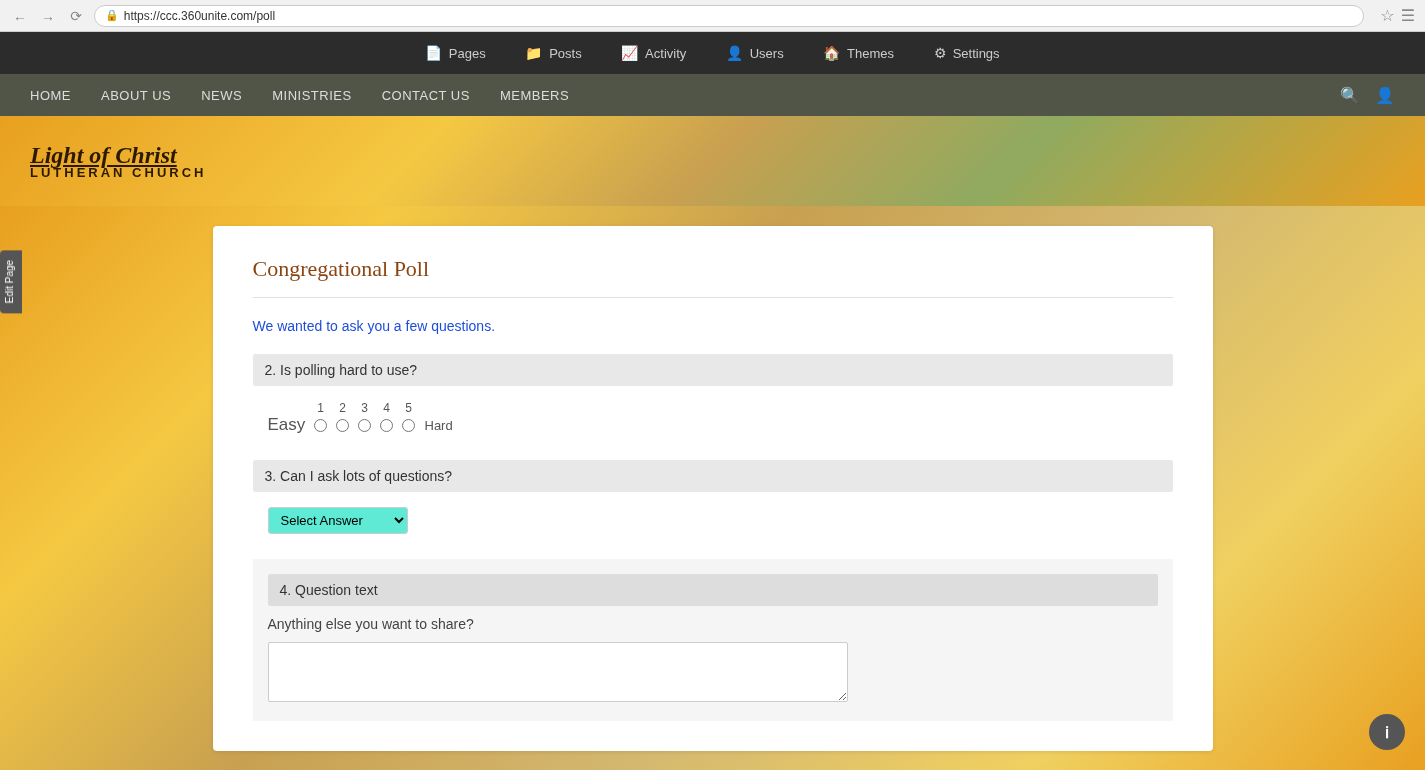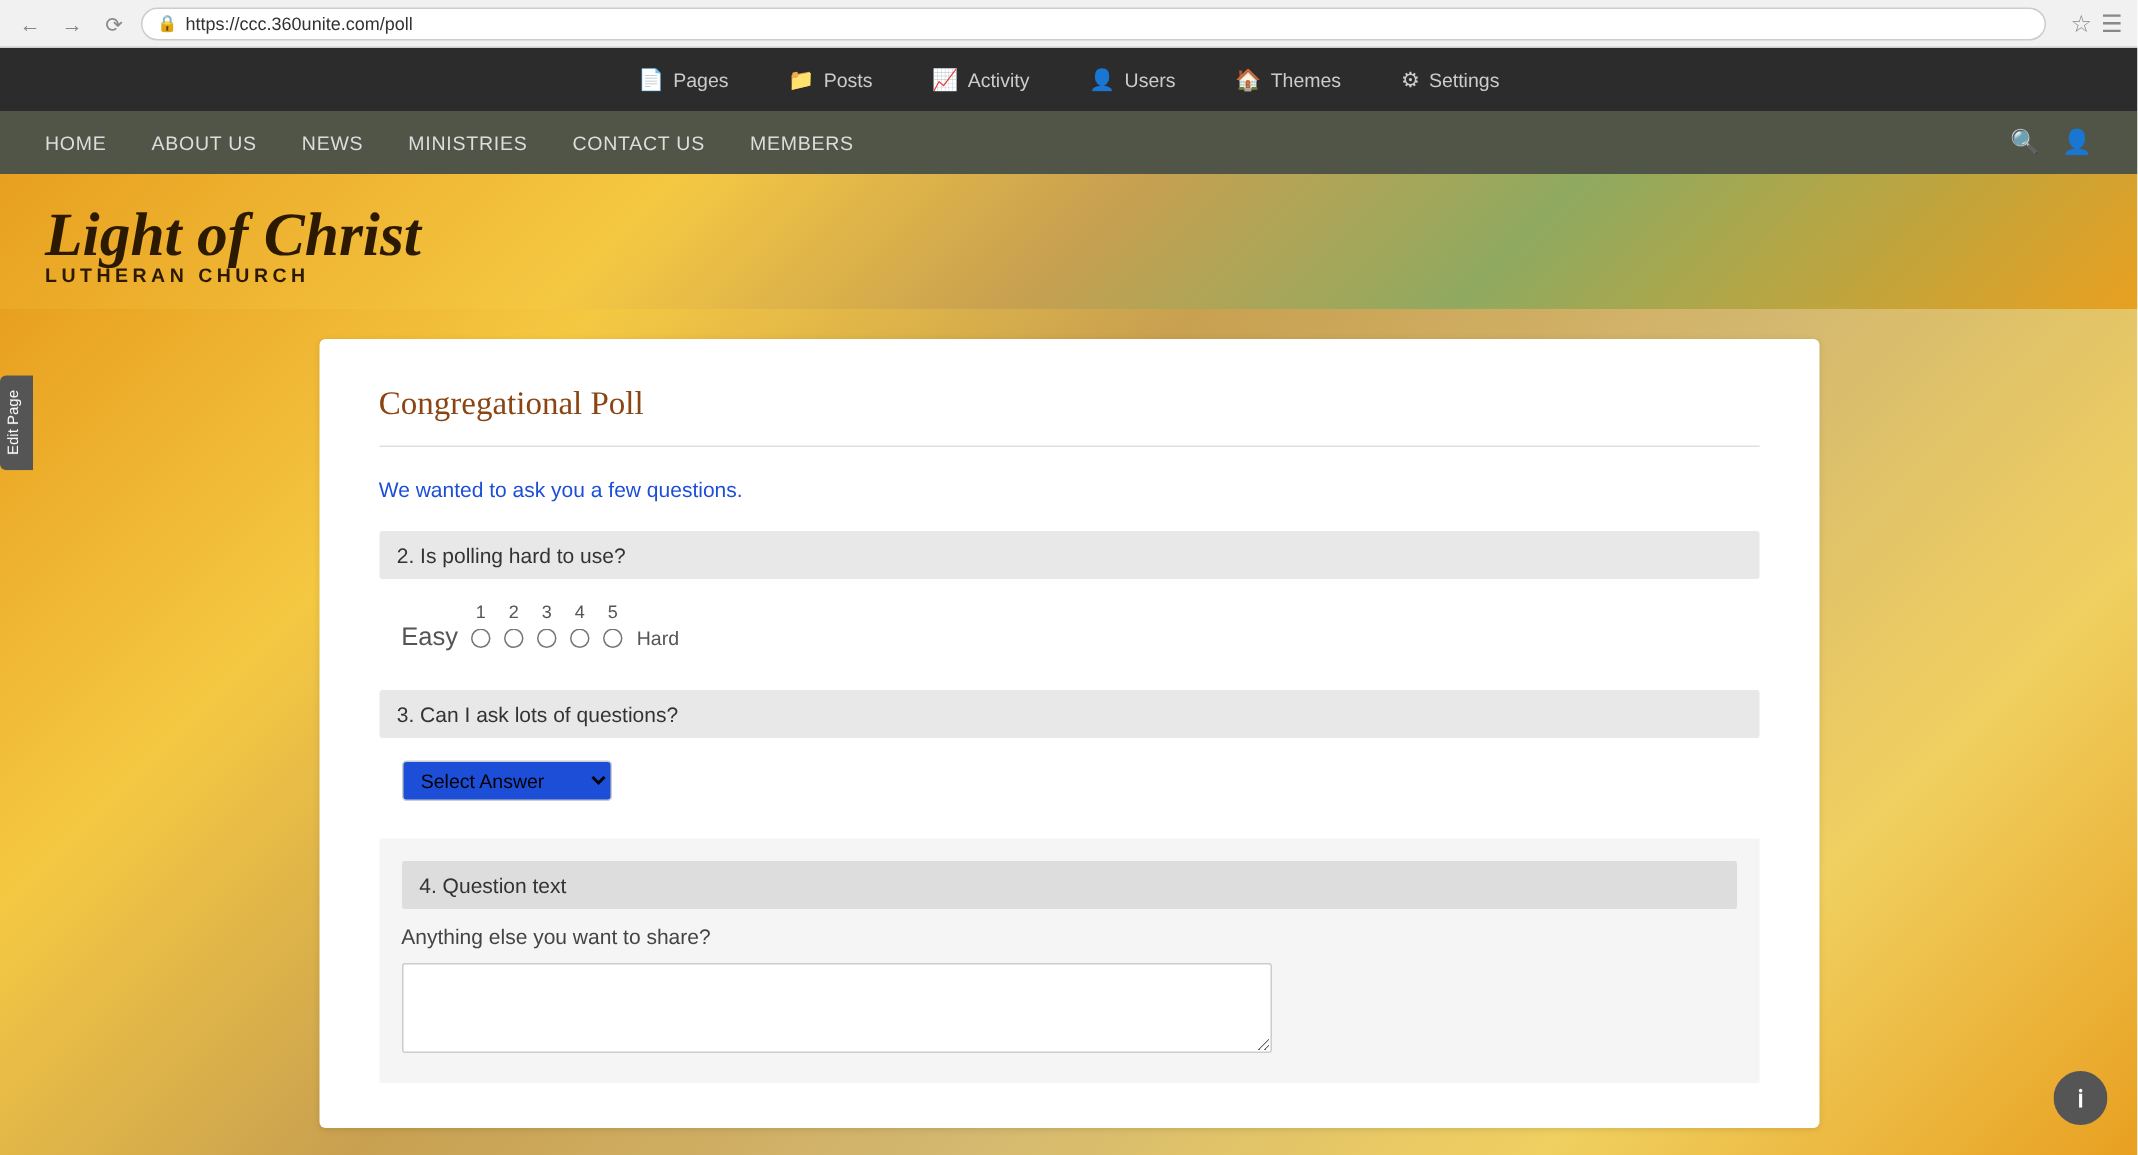--- a/index.html
+++ b/index.html
@@ -80,23 +80,24 @@
       align-items: center;
       padding: 0 30px;
       position: relative;
     }
     .site-title {
       color: #2c1a00;
     }
     .site-title-main {
       font-family: 'Georgia', serif;
       font-style: italic;
-      font-size: 41px;
+      font-size: 24px;
       font-weight: bold;
       display: block;
+      text-decoration: underline;
     }
     .site-title-sub {
       font-size: 13px;
       letter-spacing: 3px;
       font-weight: bold;
       display: block;
       margin-top: -4px;
     }
 
     
@@ -220,21 +221,21 @@
 
     
     .dropdown-answers {
       padding: 5px 15px;
     }
     .select-answer {
       padding: 4px 8px;
       font-size: 13px;
       border: 1px solid #ccc;
       border-radius: 3px;
-      background: #1d4ed8;
+      background: #5eead4;
       cursor: pointer;
       min-width: 140px;
     }
 
     
     .question-block.open-text {
       background: #f5f5f5;
       padding: 15px 15px 15px 15px;
       margin-bottom: 0;
     }

